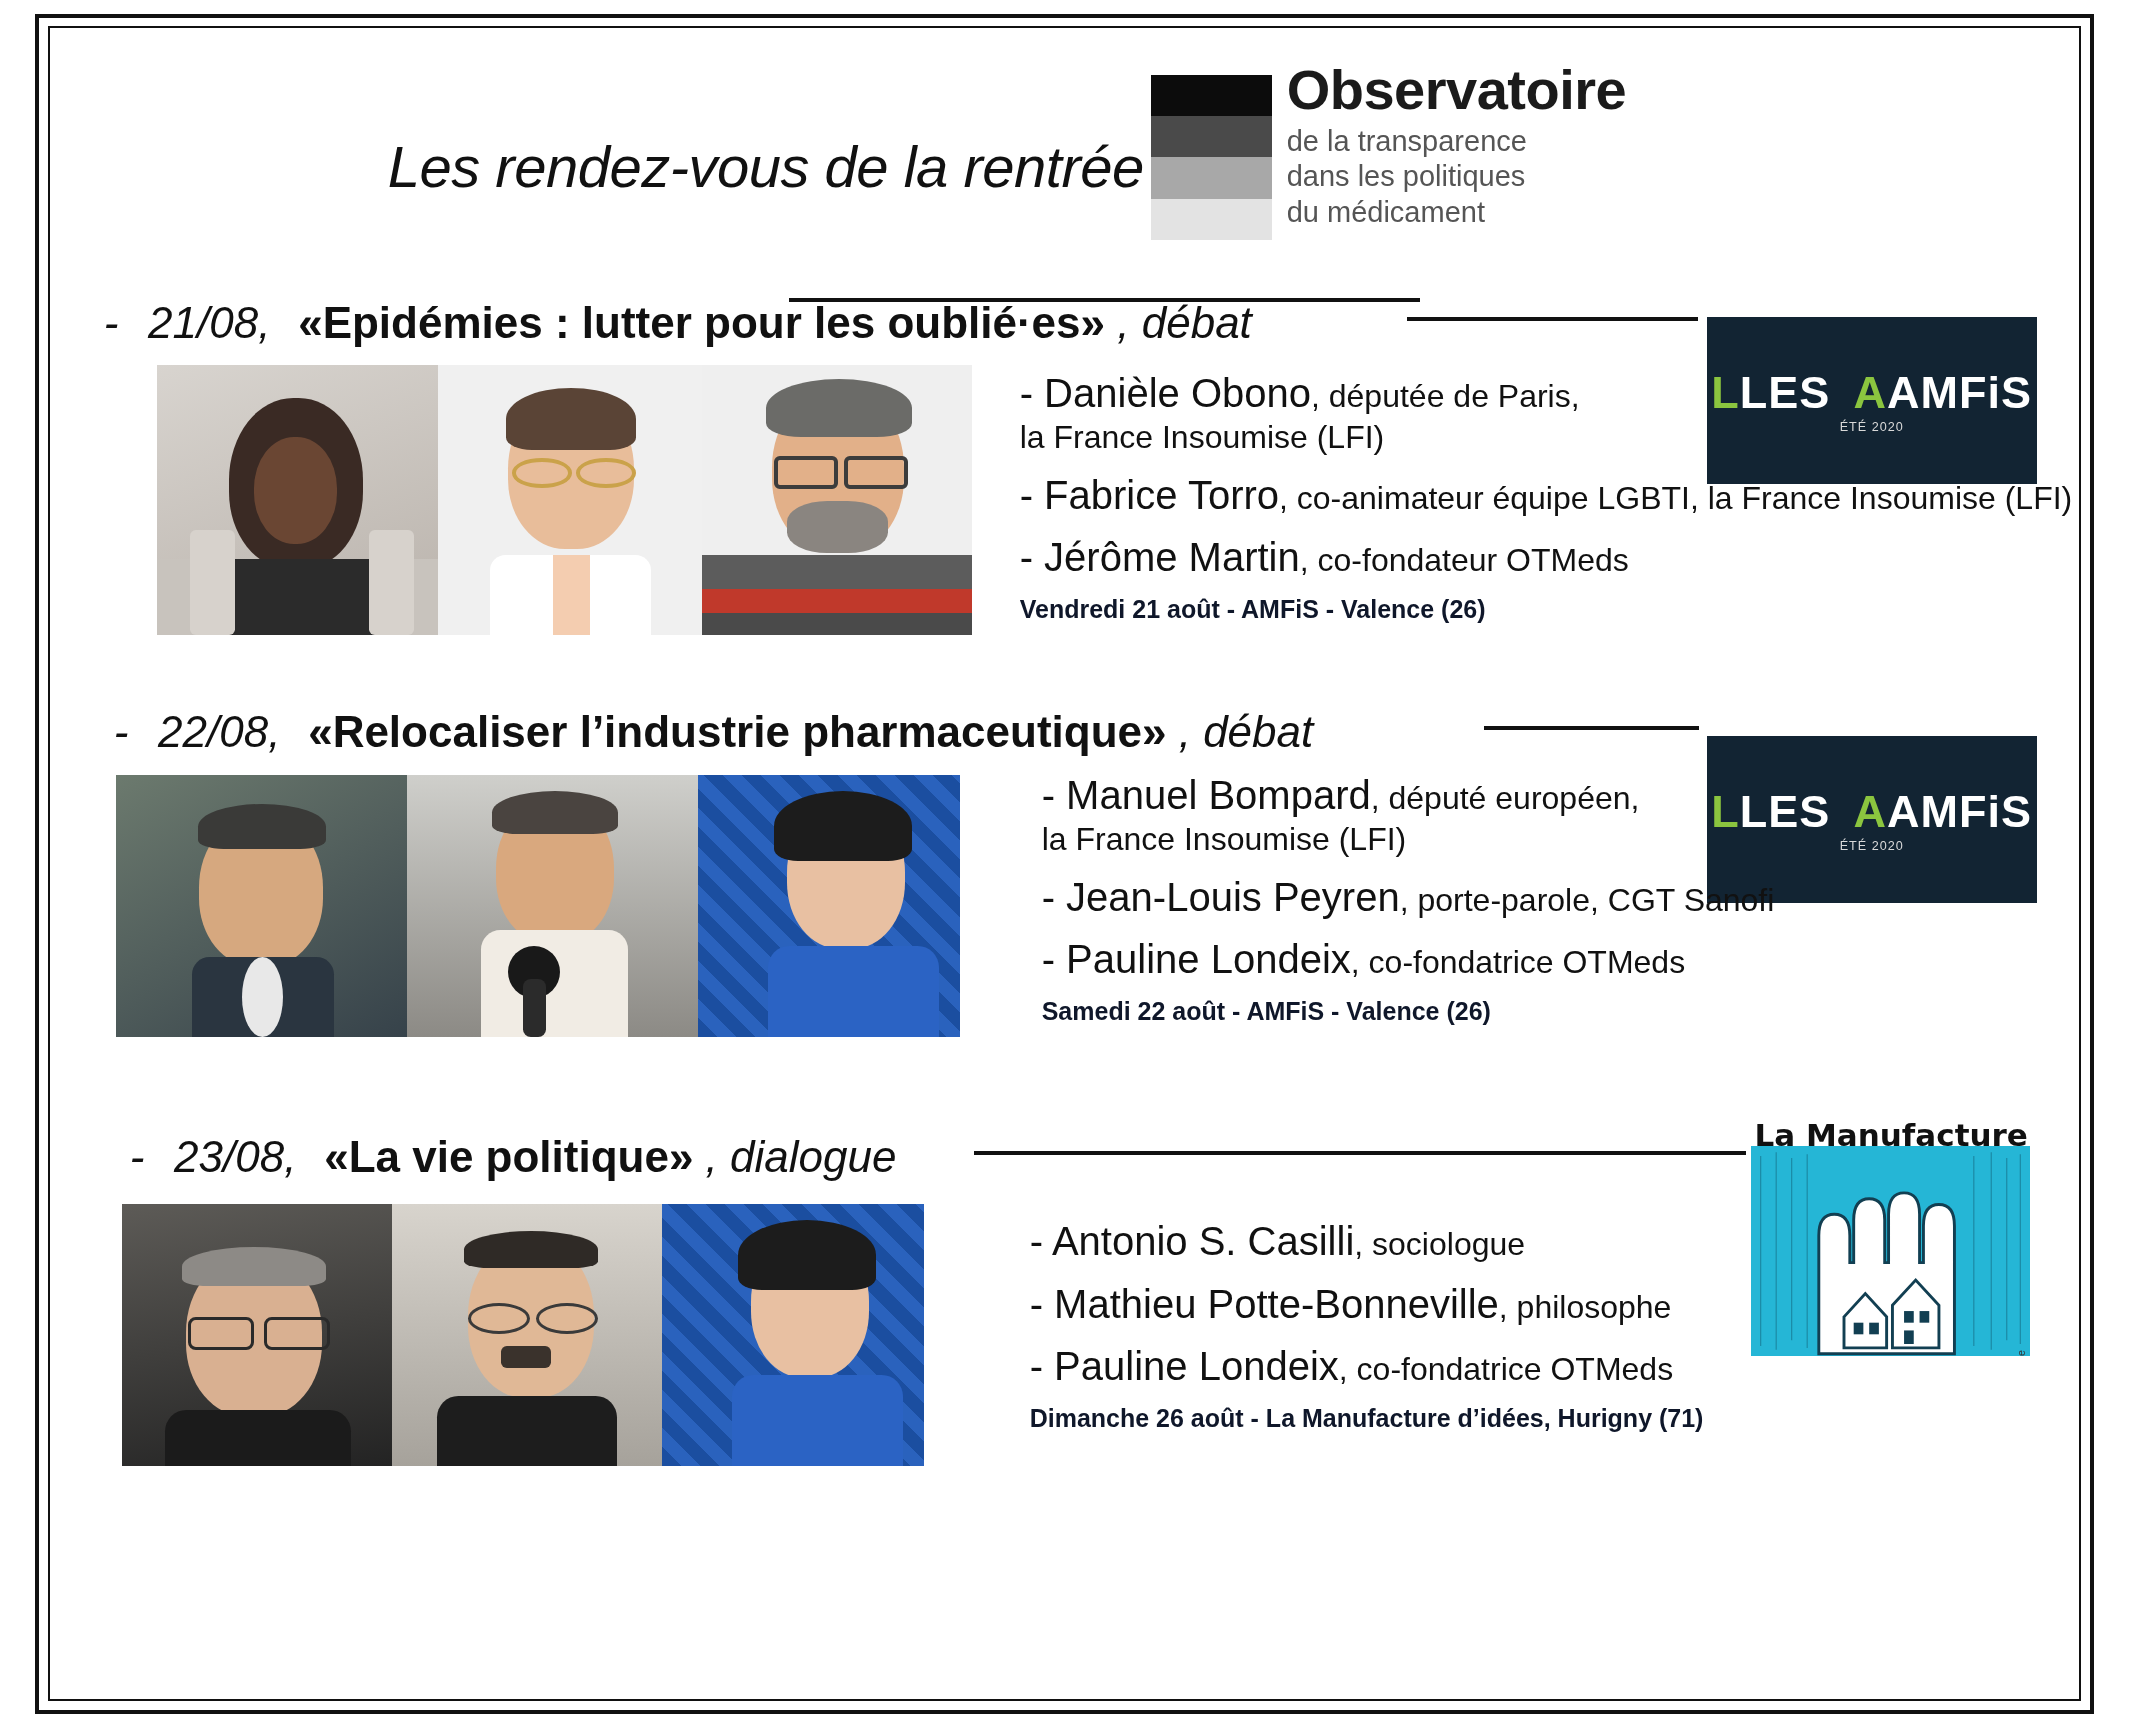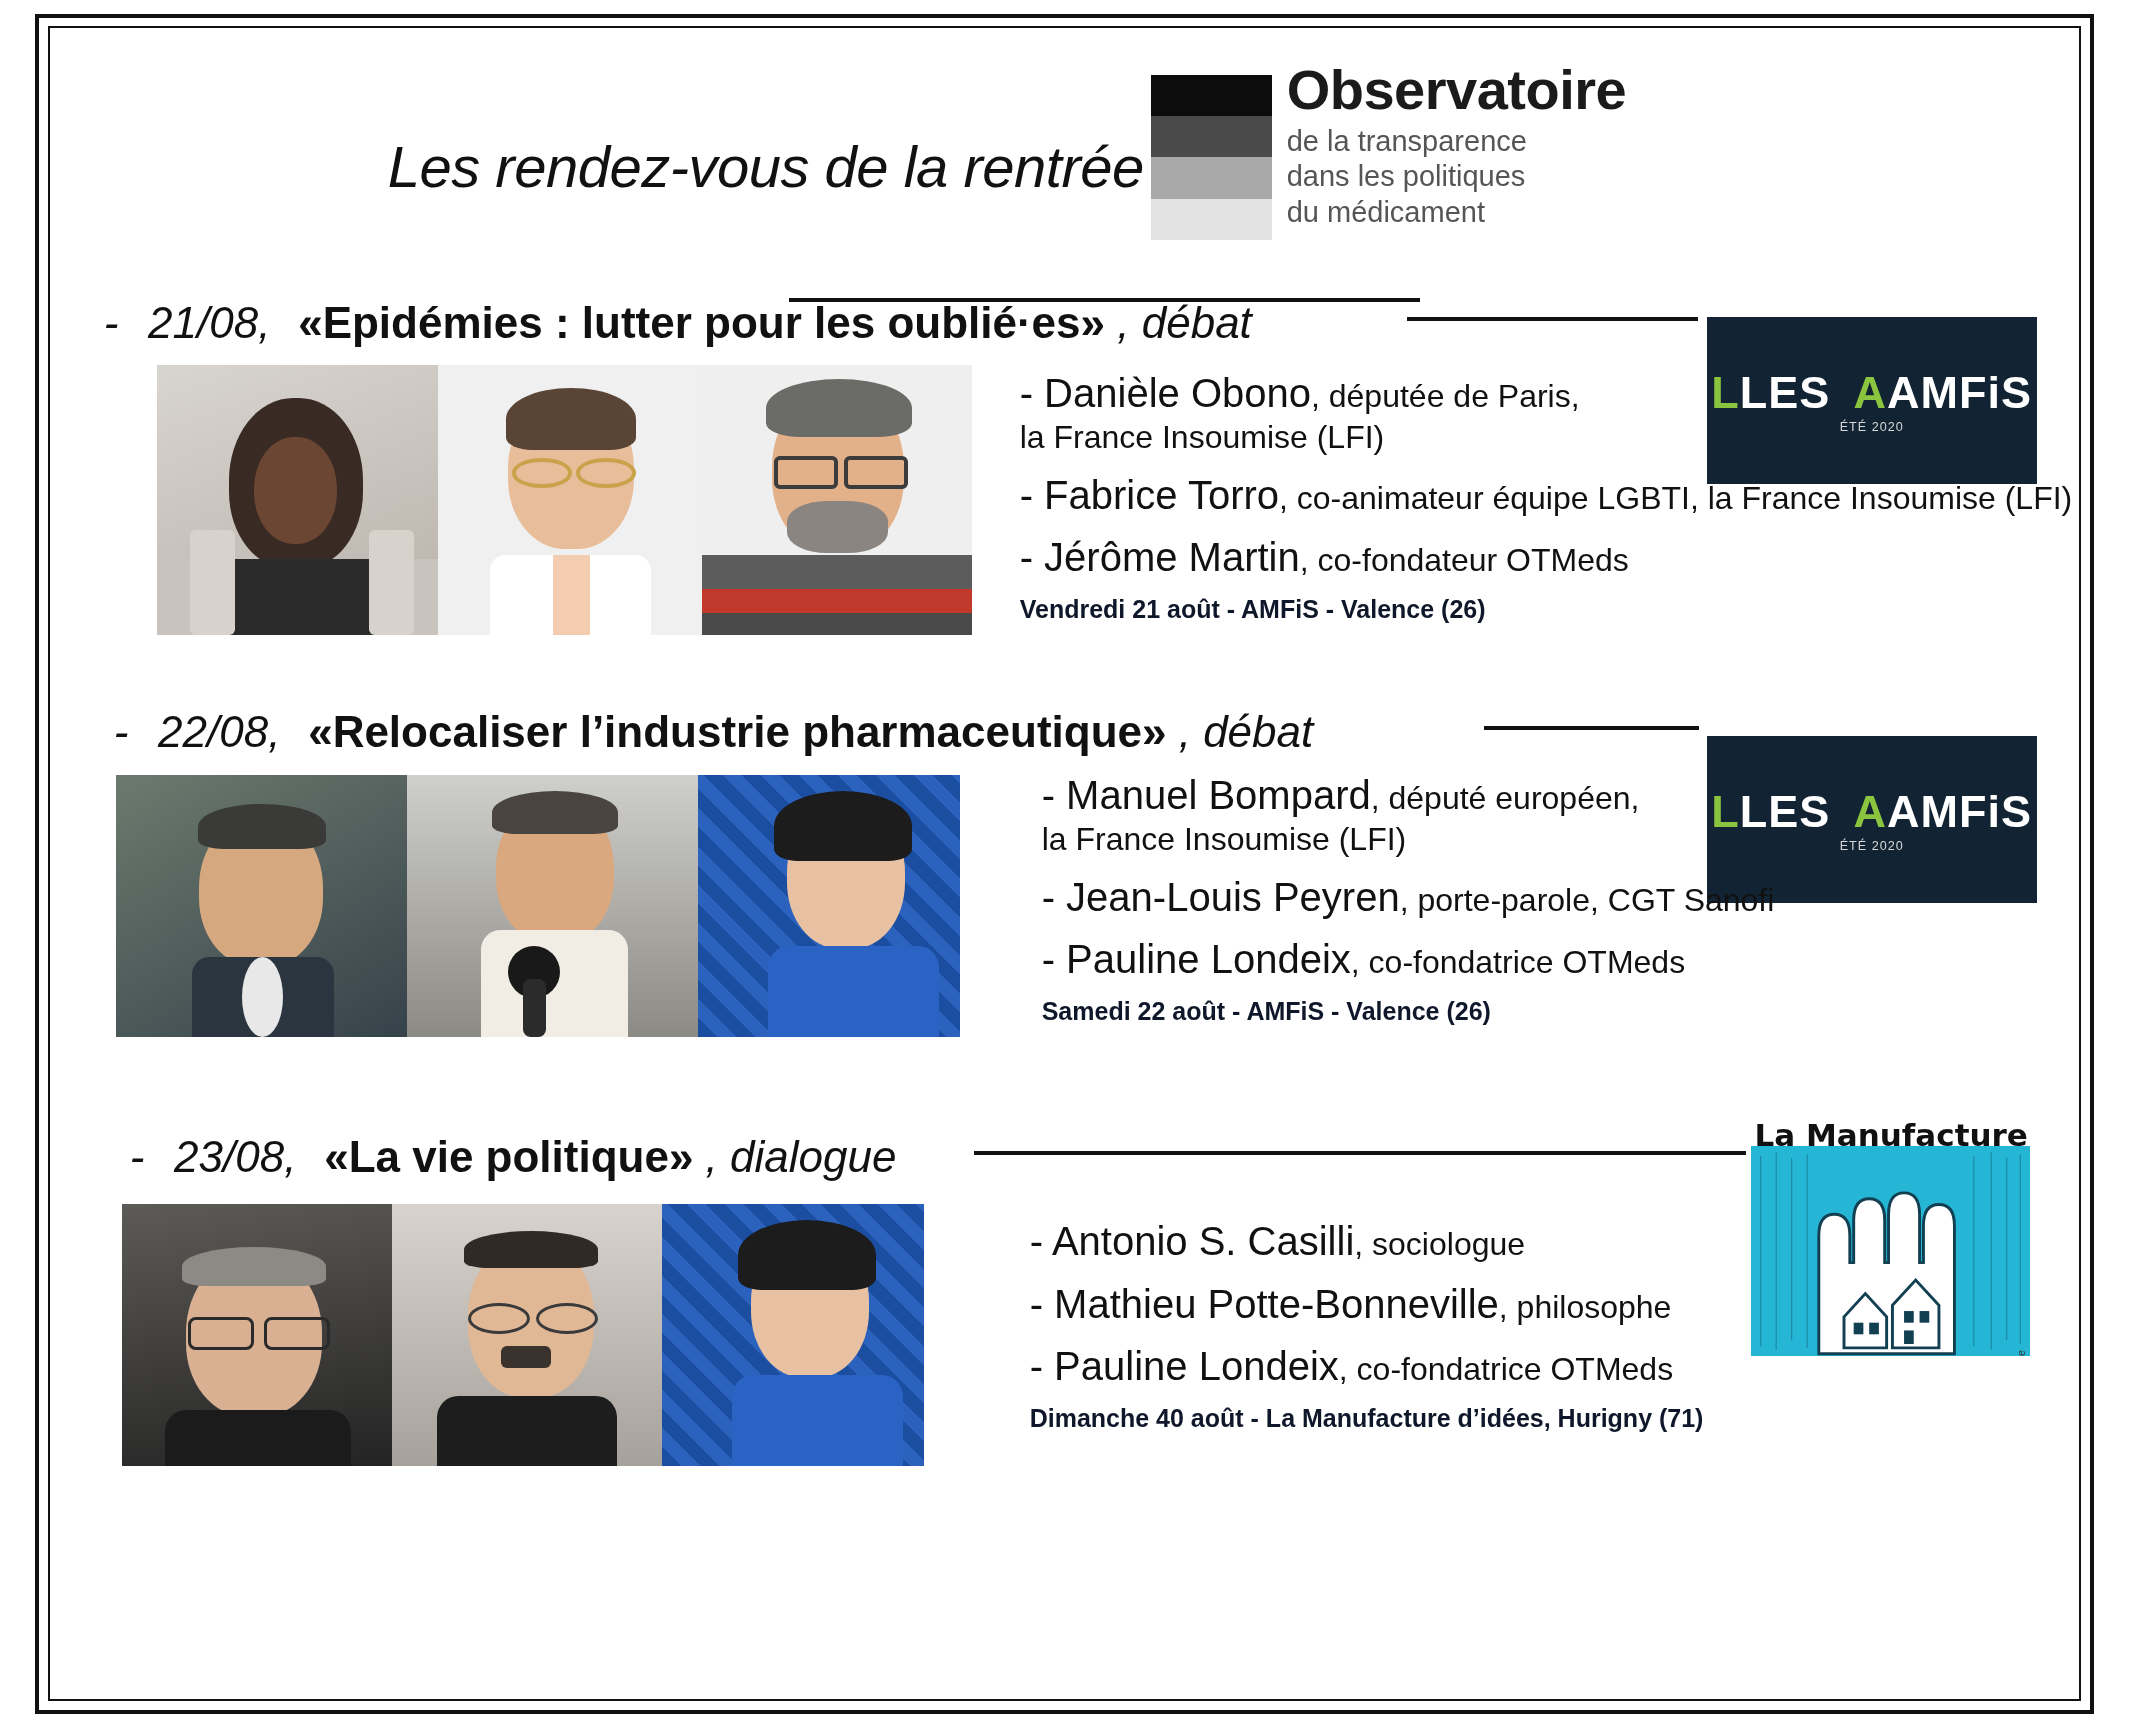--- a/index.html
+++ b/index.html
@@ -442,19 +442,19 @@
       <div class="speakers" style="left:980px; top:93px; width:1029px;">
         <div class="spk">
           <span class="nm">- Antonio S. Casilli</span><span class="rl">, sociologue</span>
         </div>
         <div class="spk">
           <span class="nm">- Mathieu Potte-Bonneville</span><span class="rl">, philosophe</span>
         </div>
         <div class="spk">
           <span class="nm">- Pauline Londeix</span><span class="rl">, co-fondatrice OTMeds</span>
         </div>
-        <div class="when">Dimanche 40 août - La Manufacture d’idées, Hurigny (71)</div>
+        <div class="when">Dimanche 26 août - La Manufacture d’idées, Hurigny (71)</div>
       </div>
     </div>
 
   </div>
 </div>
 
 
 </body></html>

